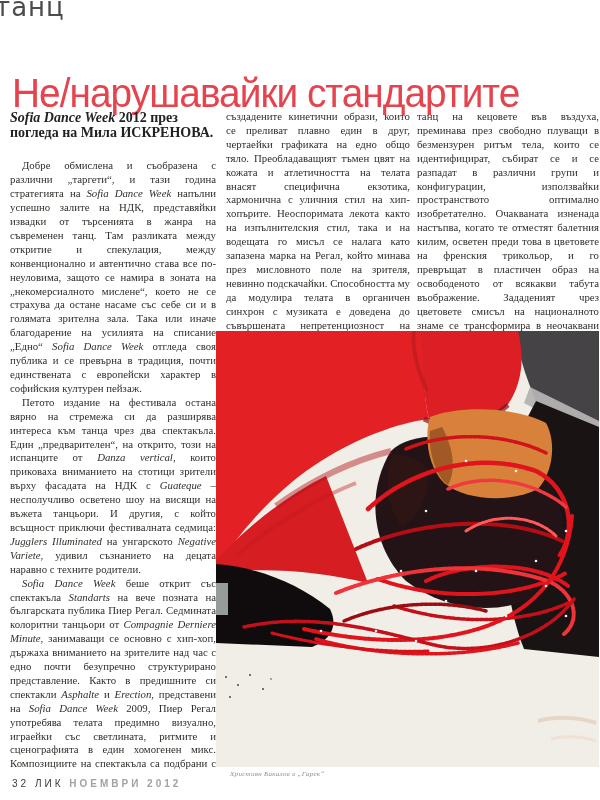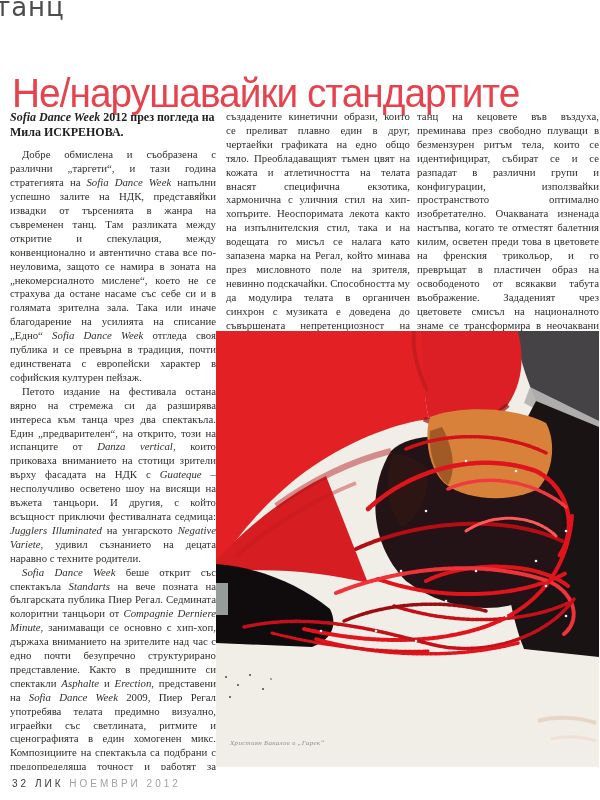--- a/index.html
+++ b/index.html
@@ -11,38 +11,38 @@
   
   .headline{position:absolute;left:12px;top:44px;width:585px;
         font-family:"Liberation Sans",sans-serif;font-weight:400;
         font-size:40px;letter-spacing:-1px;color:#e5434d;white-space:nowrap;
         transform:scaleX(.97);transform-origin:left top;}
   
   .col{position:absolute;top:110px;font-size:10.8px;line-height:13.9px;
         text-align:justify;color:#312e2a;overflow:hidden;}
   .col p{margin:0;}
   .col p.indent{text-indent:12px;}
-  .col p.lead{font-size:12px;line-height:15.2px;font-weight:bold;color:#222;
-        text-align:left;margin-bottom:8px;}
+  .col p.lead{font-size:14px;line-height:15.2px;font-weight:bold;color:#222;
+        text-align:left;margin-bottom:19px;}
   .r-i{font-style:italic;}
   .r-b{font-weight:bold;}
   .r-bi{font-weight:bold;font-style:italic;}
   #col1{left:10px;width:206px;height:660px;}
   #col2{left:226px;width:184px;height:224px;}
   #col3{left:417px;width:182px;height:224px;}
   
   .photo{position:absolute;left:216px;top:331px;width:383px;height:436px;}
   .photo svg{display:block;width:100%;height:100%;}
-  .photo-caption{position:absolute;left:230px;top:739px;font-size:7px;font-style:italic;
+  .photo-caption{position:absolute;left:230px;top:770px;font-size:7px;font-style:italic;
         color:#8f8f8f;letter-spacing:.3px;}
   
   .footer{position:absolute;left:12px;top:778px;font-family:"Liberation Sans",sans-serif;
         font-size:10px;letter-spacing:3px;color:#9b9b9b;white-space:nowrap;}
   .footer .dark{color:#3b3b3b;font-weight:normal;}
-  .footer .light{color:#a2a2a2;font-weight:normal;}
+  .footer .light{color:#a2a2a2;font-weight:bold;}
 </style>
 </head>
 <body>
 
 <div id="page">
 
   <div class="section-label">танц</div>
 
   <h1 class="headline">Не/нарушавайки стандартите</h1>
 

